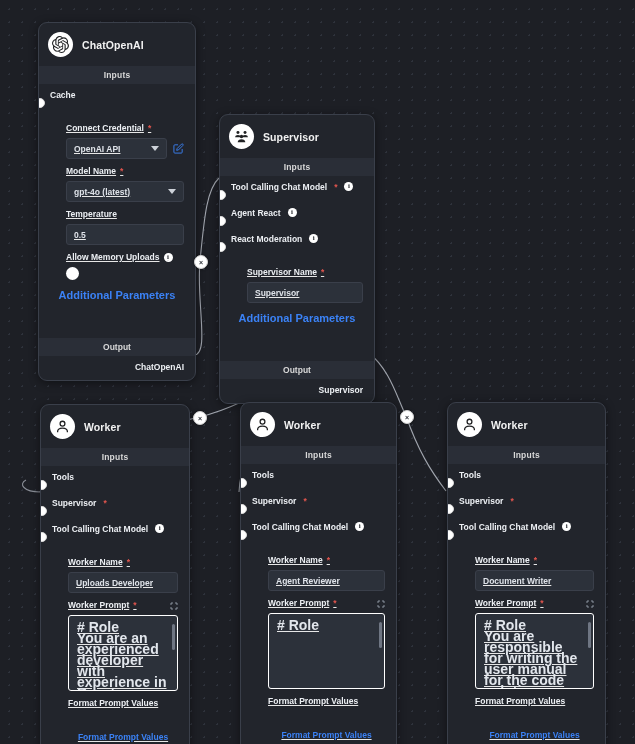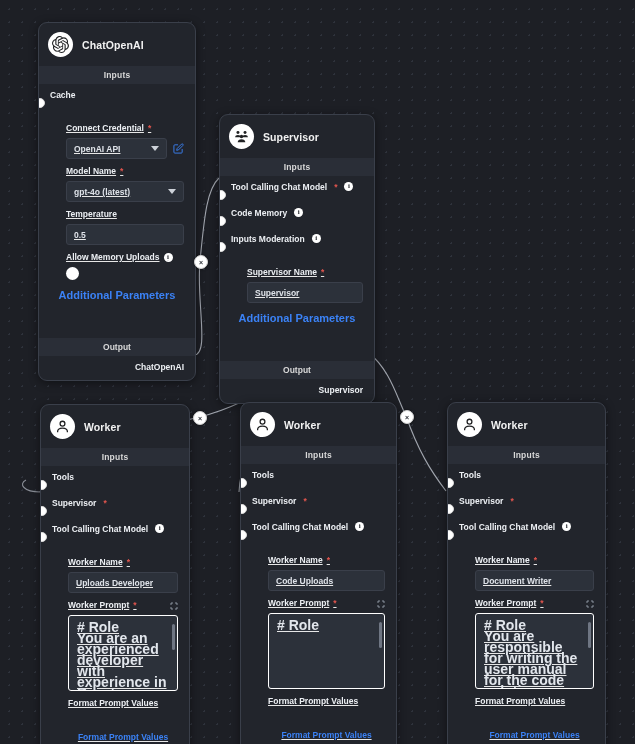--- a/index.html
+++ b/index.html
@@ -226,26 +226,26 @@
     <div class="section-bar">Inputs</div>
     <div class="body">
       <div class="anchor-row">
         <span class="dot"></span>
         <span>Tool Calling Chat Model</span>
         <span class="req">*</span>
         <span class="info">i</span>
       </div>
       <div class="anchor-row">
         <span class="dot"></span>
-        <span>Code Memory</span>
-        <span class="info">i</span>
-      </div>
-      <div class="anchor-row">
-        <span class="dot"></span>
-        <span>Inputs Moderation</span>
+        <span>Agent React</span>
+        <span class="info">i</span>
+      </div>
+      <div class="anchor-row">
+        <span class="dot"></span>
+        <span>React Moderation</span>
         <span class="info">i</span>
       </div>
 
       <div class="field">
         <div class="flabel">
           <span>Supervisor Name</span>
             <span class="req">*</span>
         </div>
         <div class="input">
           <span>Supervisor</span>
@@ -352,21 +352,21 @@
         <span>Tool Calling Chat Model</span>
         <span class="info">i</span>
       </div>
 
       <div class="field">
         <div class="flabel">
           <span>Worker Name</span>
             <span class="req">*</span>
         </div>
         <div class="input">
-          <span>Code Uploads</span>
+          <span>Agent Reviewer</span>
         </div>
       </div>
 
       <div class="field">
         <div class="flabel">
           <span>Worker Prompt</span>
             <span class="req">*</span>
         </div>
         <div class="textarea-wrap">
           <span class="expand">

